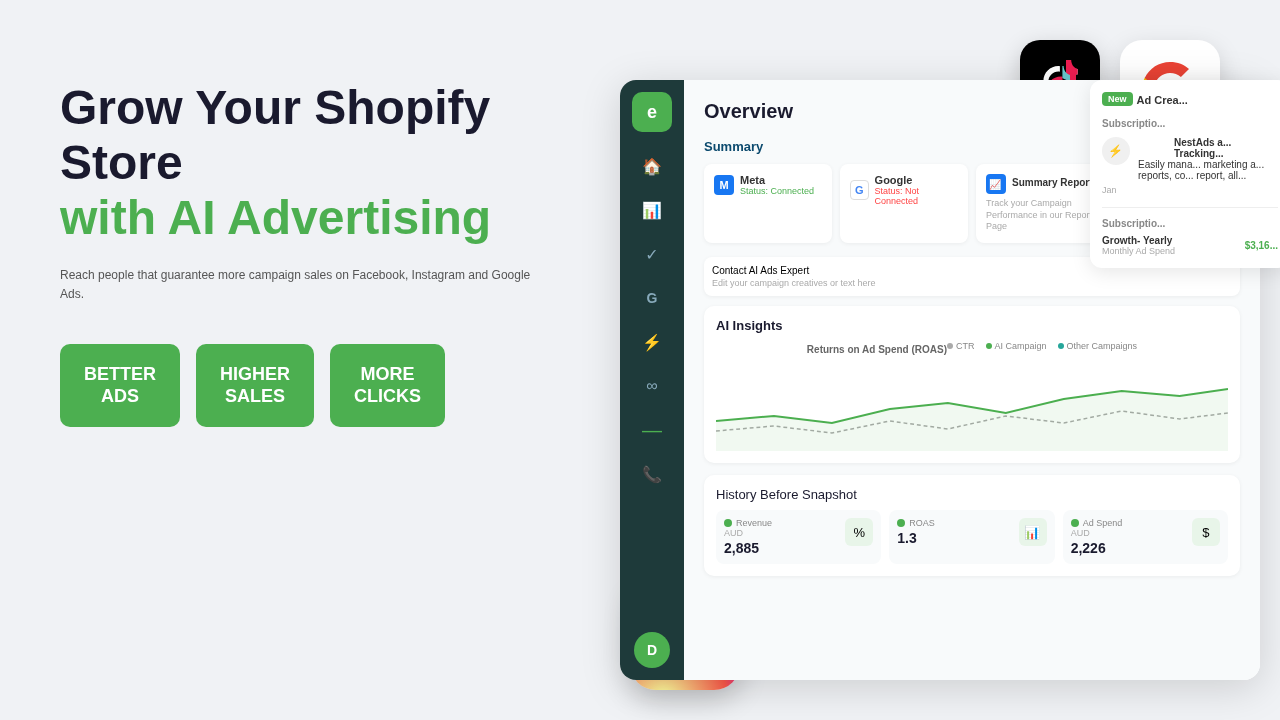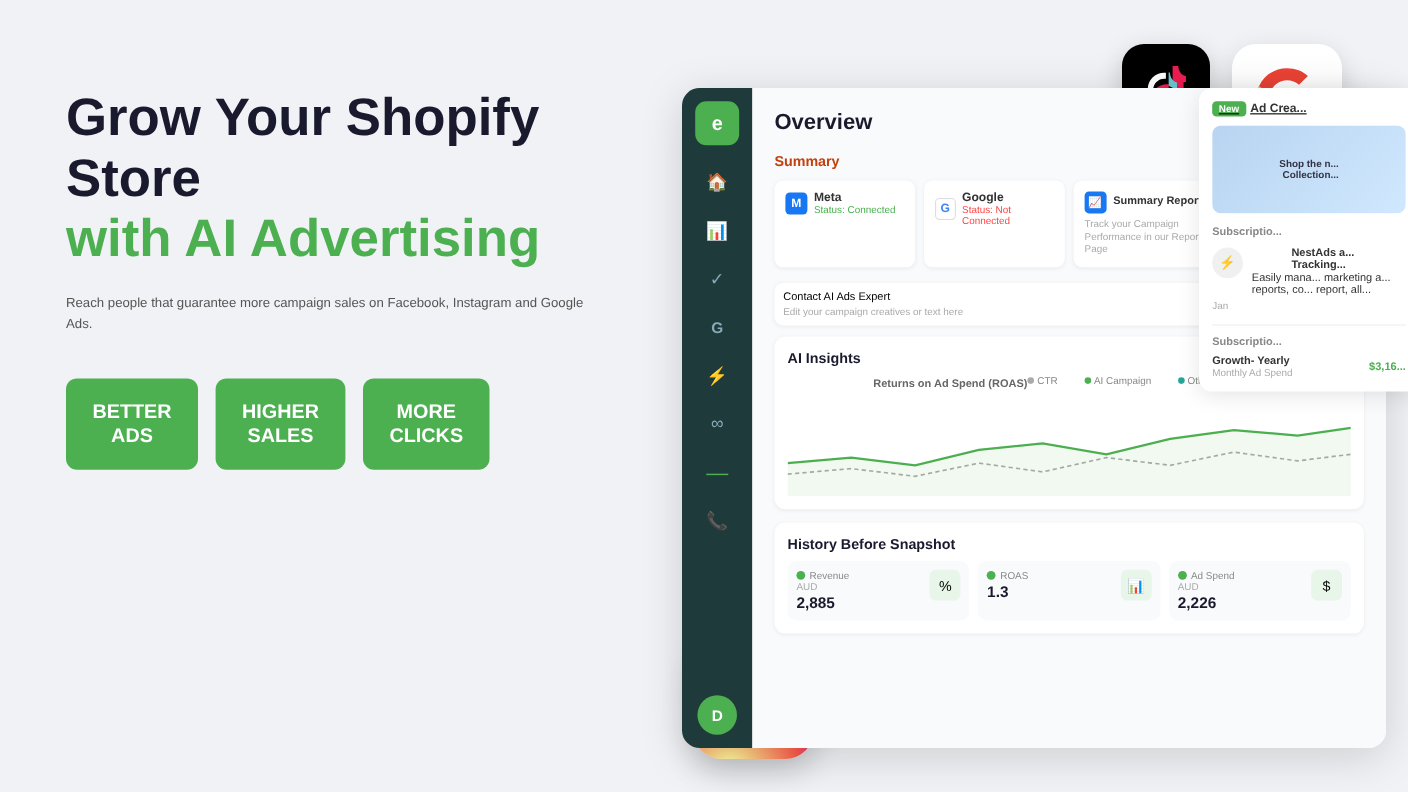--- a/index.html
+++ b/index.html
@@ -153,21 +153,21 @@
       font-size: 20px;
       font-weight: 700;
       color: #1a1a2e;
       margin-bottom: 16px;
     }
 
     
     .summary-label {
       font-size: 13px;
       font-weight: 600;
-      color: #c2410c;
+      color: #0c4a6e;
       margin-bottom: 10px;
       text-transform: none;
     }
 
     .summary-cards {
       display: grid;
       grid-template-columns: repeat(4, 1fr);
       gap: 8px;
       margin-bottom: 14px;
     }
@@ -248,21 +248,21 @@
 
     .insights-title {
       font-size: 13px;
       font-weight: 700;
       color: #1a1a2e;
       margin-bottom: 8px;
     }
 
     .chart-legend {
       display: flex;
-      gap: 24px;
+      gap: 11px;
       font-size: 9px;
       color: #888;
       margin-bottom: 6px;
       align-items: center;
     }
 
     .legend-dot {
       width: 6px;
       height: 6px;
       border-radius: 50%;
@@ -285,21 +285,21 @@
     
     .history-section {
       background: white;
       border-radius: 10px;
       padding: 12px;
       box-shadow: 0 1px 4px rgba(0,0,0,0.06);
     }
 
     .history-title {
       font-size: 13px;
-      font-weight: 700;
+      font-weight: 400;
       color: #1a1a2e;
       margin-bottom: 8px;
     }
 
     .history-cards {
       display: grid;
       grid-template-columns: repeat(3, 1fr);
       gap: 8px;
     }
 
@@ -736,28 +736,23 @@
             </div>
             <div class="history-icon-btn">$</div>
           </div>
         </div>
       </div>
 
     </div>
   </div>
 
   <div class="right-panel">
-    <div style="display:flex;align-items:center;margin-bottom:6px;text-decoration:underline;">
+    <div style="display:flex;align-items:flex-end;margin-bottom:6px;">
       <span class="right-panel-new-badge">New</span>
       <span class="right-panel-title">Ad Crea...</span>
-    </div>
-    <div class="ad-creative-thumb">
-      <div style="background:linear-gradient(135deg,#b8d4f0,#d0e8ff);width:100%;height:100%;display:flex;align-items:center;justify-content:center;">
-        <div style="font-size:9px;font-weight:700;color:#334;text-align:right;padding:6px;">Shop the n...<br>Collection...</div>
-      </div>
     </div>
     <div class="recommended-section">
       <div class="recommended-title">Subscriptio...</div>
       <div class="recommended-item">
         <div class="recommended-icon">⚡</div>
         <div>
           <div class="recommended-text" style="font-weight:600;padding-left:36px;">NestAds a... Tracking...</div>
           <div class="recommended-text">Easily mana... marketing a... reports, co... report, all...</div>
         </div>
       </div>

